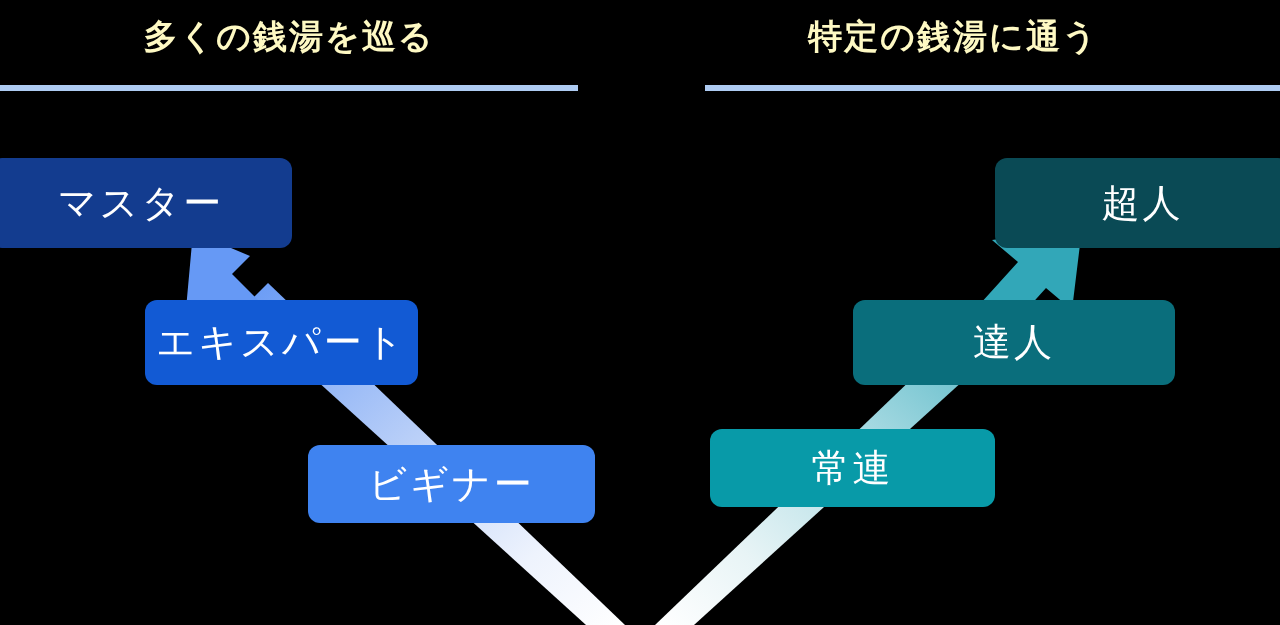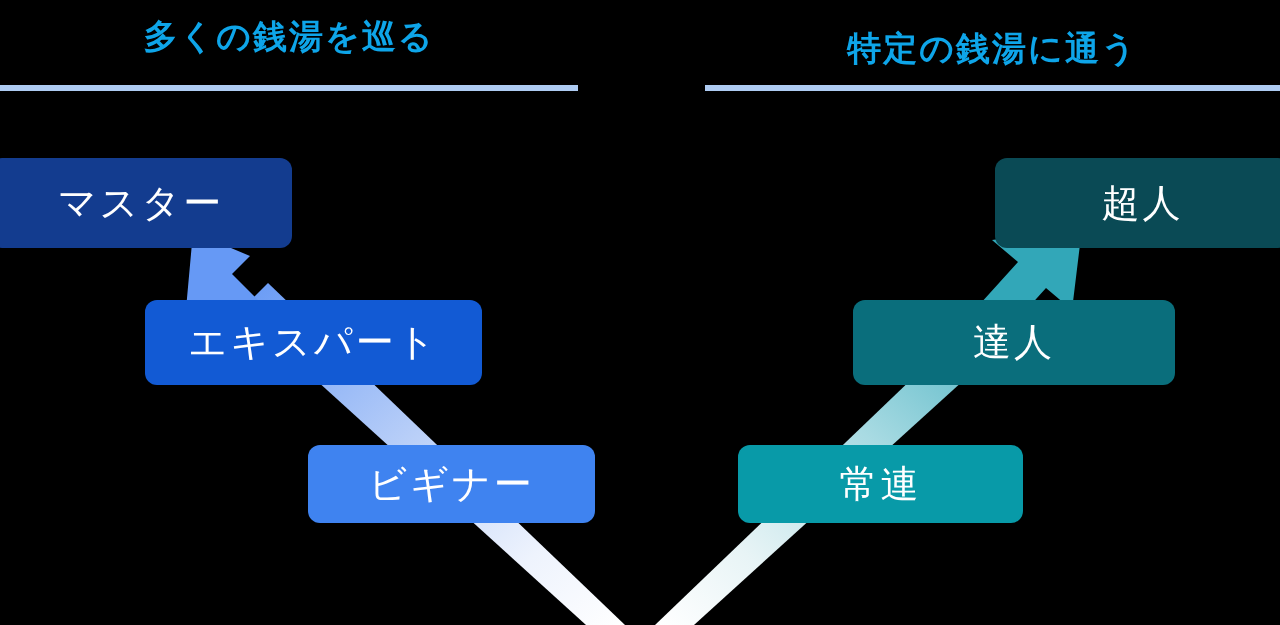--- a/index.html
+++ b/index.html
@@ -21,27 +21,27 @@
     height: 625px;
     background: #000000;
   }
 
   
   .heading {
     position: absolute;
     top: 14px;
     font-size: 34px;
     font-weight: 700;
-    color: #0ea5e9;
+    color: #fef9c3;
     letter-spacing: 2px;
     text-align: center;
     white-space: nowrap;
   }
   .heading-left  { left: 0px;   width: 578px; }
-  .heading-right { left: 705px; width: 575px; margin-top: 12px; }
+  .heading-right { left: 666px; width: 575px; }
 
   .rule {
     position: absolute;
     top: 85px;
     height: 6px;
     background: #aecbf2;
   }
   .rule-left  { left: 0px;   width: 578px; }
   .rule-right { left: 705px; width: 575px; }
 
@@ -63,27 +63,27 @@
     color: #ffffff;
     font-size: 38px;
     font-weight: 500;
     letter-spacing: 3px;
     white-space: nowrap;
     box-sizing: border-box;
   }
 
   
   #node-master   { left: -10px; top: 158px; width: 302px; height: 90px;  background: #133C8F; }
-  #node-expert   { left: 145px; top: 300px; width: 337px; height: 85px;  background: #125AD4; }
+  #node-expert   { left: 145px; top: 300px; width: 273px; height: 85px;  background: #125AD4; }
   #node-beginner { left: 288px; top: 445px; width: 287px; height: 78px;  background: #3F83F0; margin-left: 20px; }
 
   
   #node-superhuman { left: 995px; top: 158px; width: 295px; height: 90px; background: #0A4A55; }
   #node-master2    { left: 853px; top: 300px; width: 322px; height: 85px; background: #0A6E7C; }
-  #node-regular    { left: 710px; top: 445px; width: 285px; height: 78px; background: #089AA8; margin-left: 28px; }
+  #node-regular    { left: 710px; top: 429px; width: 285px; height: 78px; background: #089AA8; }
 </style>
 </head>
 <body>
 
 <div class="stage">
 
   <div class="heading heading-left">多くの銭湯を巡る</div>
   <div class="rule rule-left"></div>
 
   <div class="heading heading-right">特定の銭湯に通う</div>

